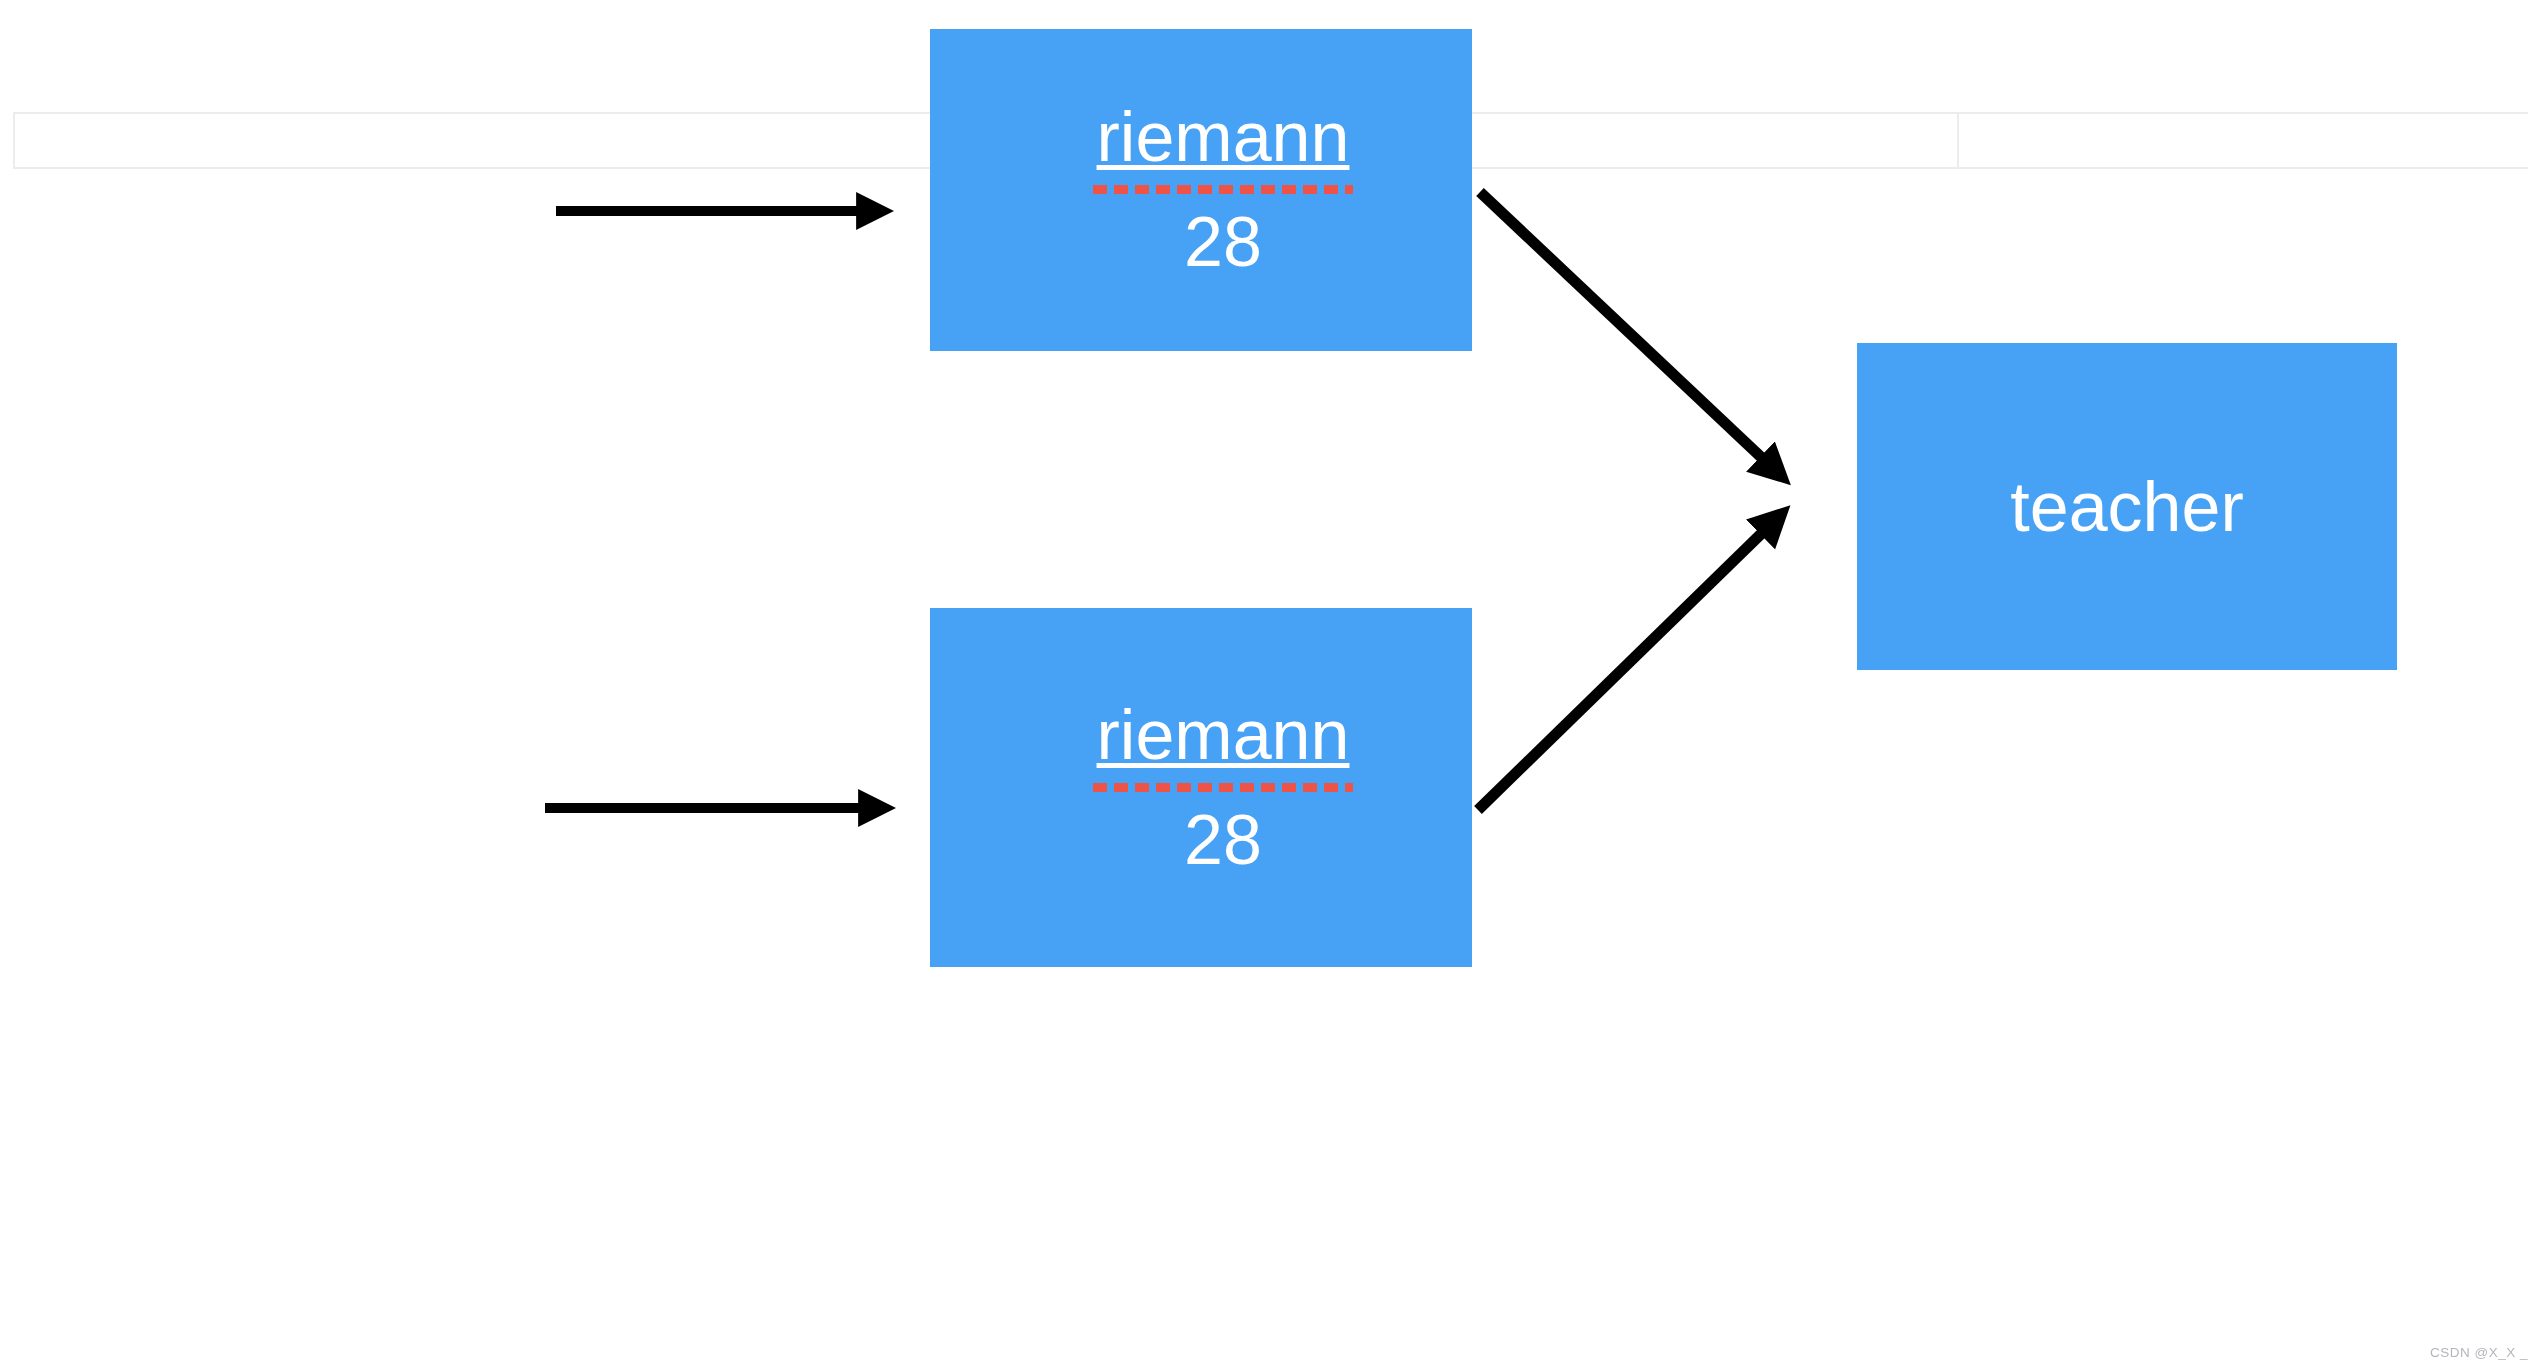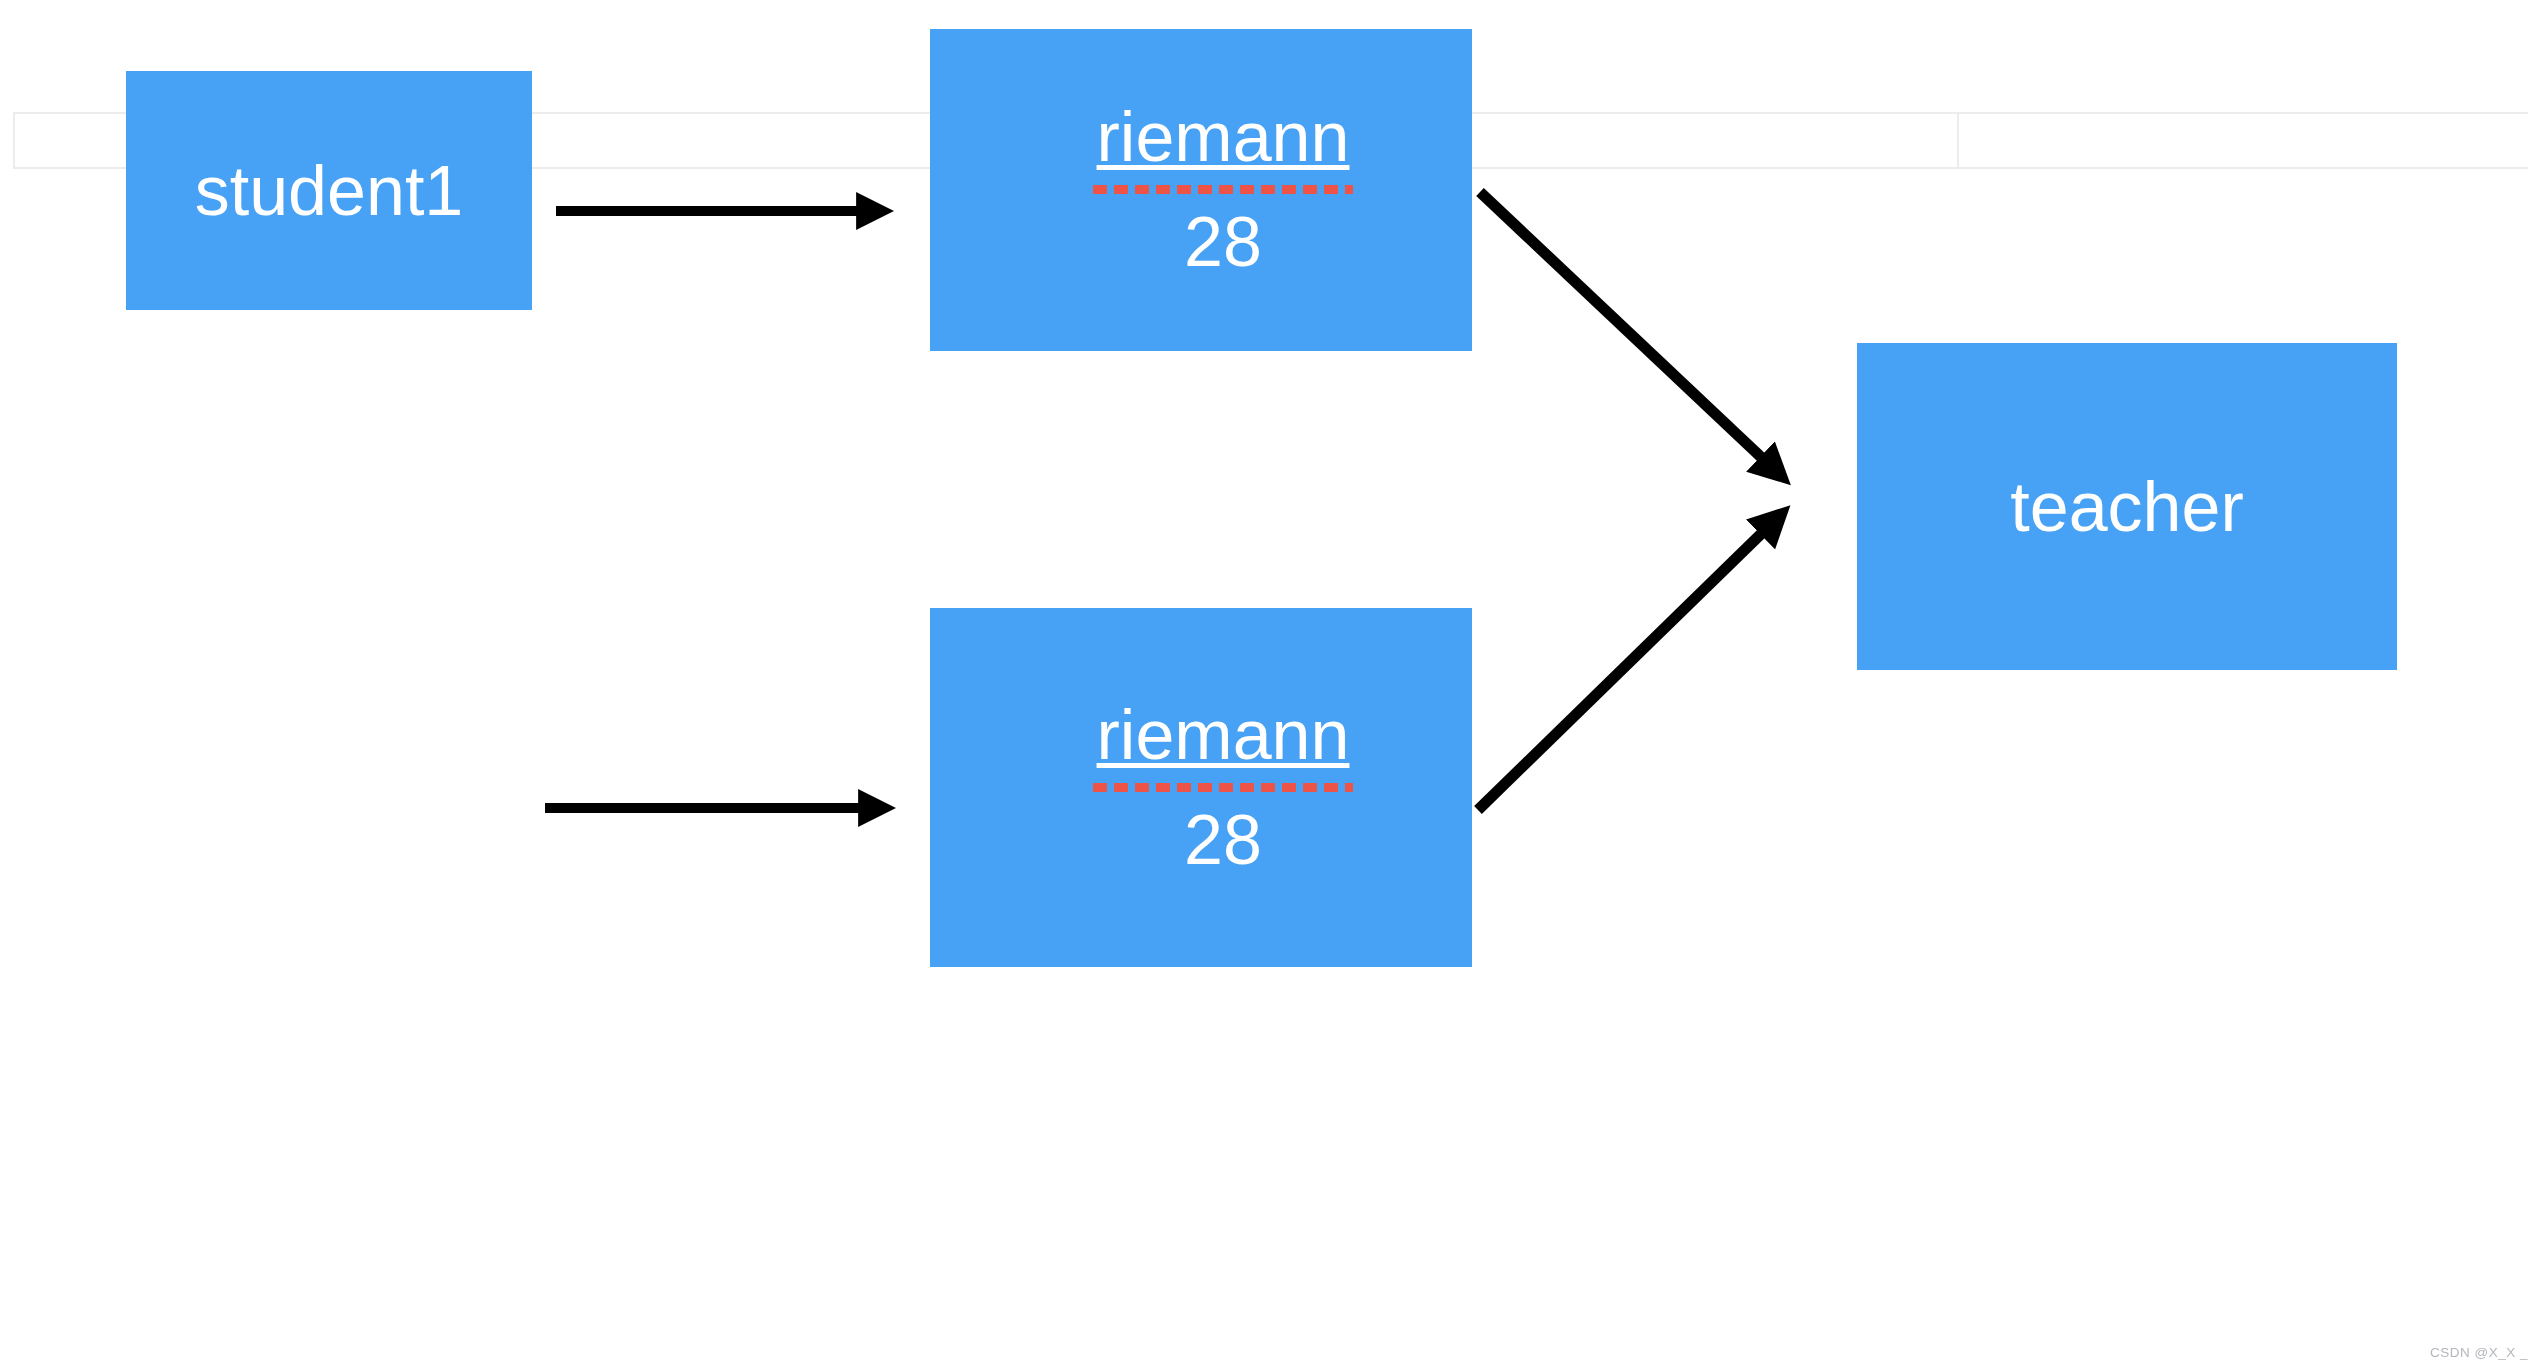--- a/index.html
+++ b/index.html
@@ -83,23 +83,20 @@
       <marker id="ah" viewBox="0 0 10 10" refX="0.5" refY="5" markerWidth="3.8" markerHeight="3.8" orient="auto" markerUnits="strokeWidth">
         <path d="M0,0 L10,5 L0,10 z" fill="#000000"></path>
       </marker>
     </defs>
     <line x1="556" y1="211" x2="858" y2="211" stroke-width="10" marker-end="url(#ah)"></line>
     <line x1="545" y1="808" x2="860" y2="808" stroke-width="10" marker-end="url(#ah)"></line>
     <line x1="1480" y1="192" x2="1762" y2="458" stroke-width="11" marker-end="url(#ah)"></line>
     <line x1="1478" y1="810" x2="1762" y2="533" stroke-width="11" marker-end="url(#ah)"></line>
   </svg>
 
-  <div class="box student1">
-    <span>student1</span>
-  </div>
 
 
   <div class="box obj obj1">
     <div class="obj-line">
       <span class="obj-name">riemann</span>
     </div>
     <div class="obj-line">28</div>
   </div>
 
   <div class="box obj obj2">

